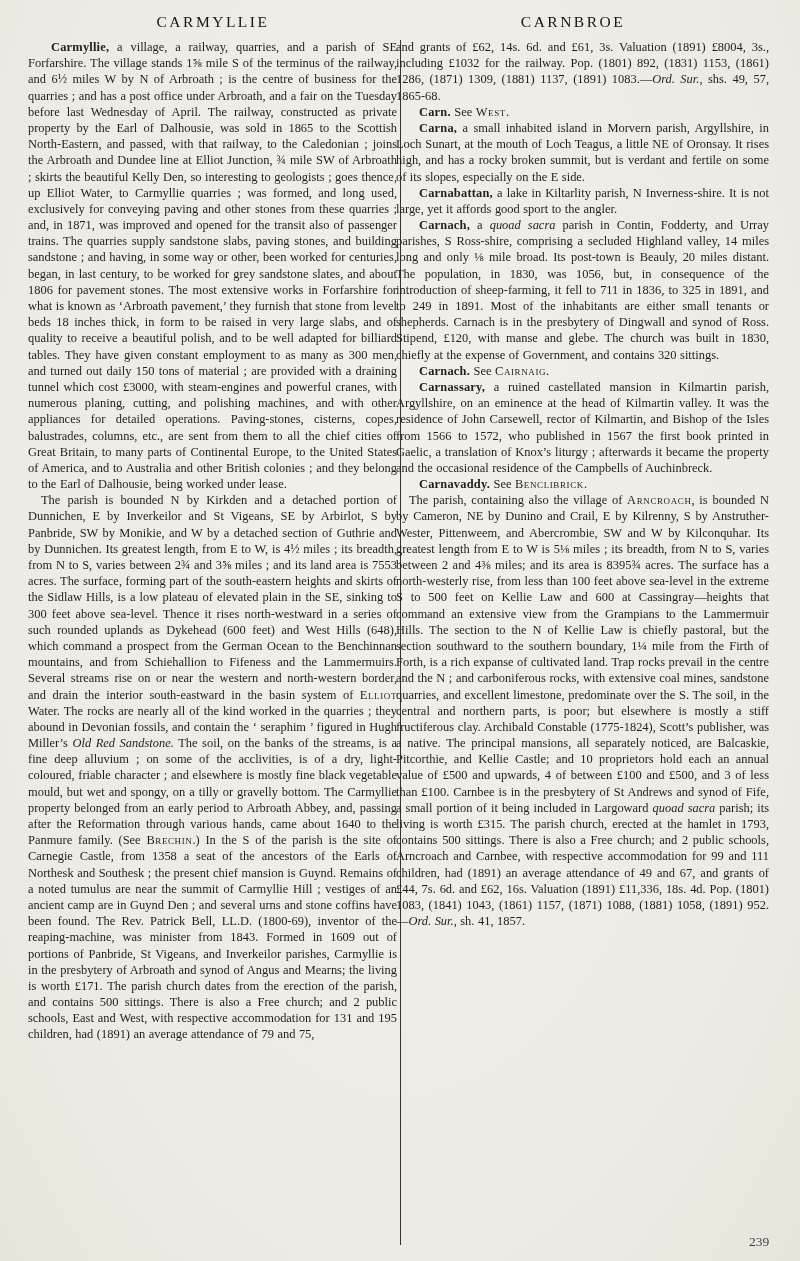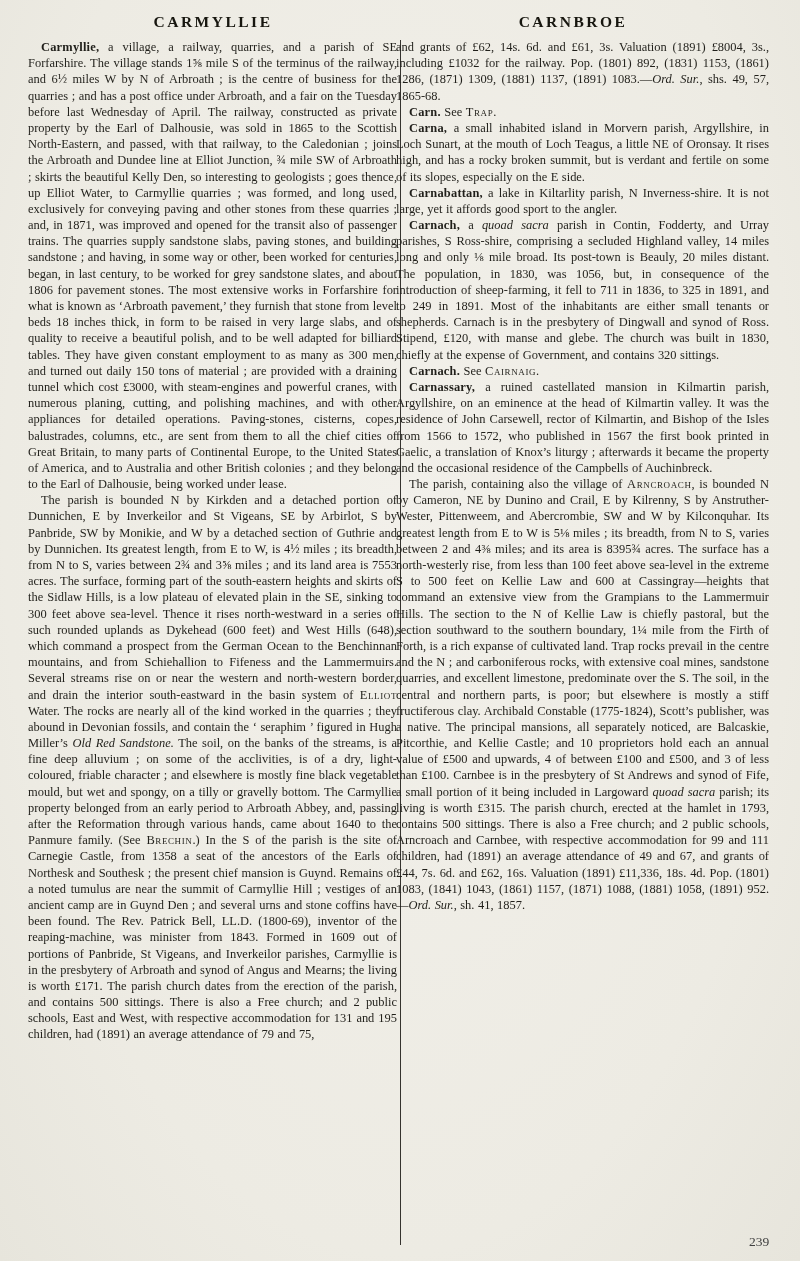--- a/index.html
+++ b/index.html
@@ -6,39 +6,39 @@
   body{
     width:800px;height:1261px;position:relative;overflow:hidden;
     background:#efede6;
     background-image:radial-gradient(ellipse at 50% 40%, #f2f0ea 0%, #edebe3 70%, #e7e5dc 100%);
     font-family:"Liberation Serif","DejaVu Serif",serif;
     color:#1c1b18;
     -webkit-font-smoothing:antialiased;
   }
   .running-head{
     position:absolute;top:13px;width:370px;
-    text-align:center;font-weight:bold;font-size:15.5px;letter-spacing:2.5px;
+    text-align:center;font-weight:normal;font-size:15.5px;letter-spacing:2.5px;
     color:#17160f;
   }
   #head-left{left:28px;}
   #head-right{left:388px;}
   .column{
     position:absolute;top:39px;
     font-size:12.45px;line-height:16.18px;
     text-align:justify;
     color:#201f1a;
   }
   #col-left{left:28px;width:369px;}
   #col-right{left:396px;width:373px;}
   .column p{
     margin:0;padding:0;text-indent:13px;
     word-spacing:0.4px;
   }
   .column p.noindent{text-indent:0;}
-  .seg-b{font-weight:bold;letter-spacing:0.2px;}
+  .seg-b{font-weight:bold;letter-spacing:0.2px;margin-left:10px;}
   .seg-i{font-style:italic;}
   .seg-sc{font-variant:small-caps;letter-spacing:0.6px;}
   #divider{
     position:absolute;left:400px;top:40px;width:1px;height:1205px;
     background:#35332e;
   }
   #page-number{
     position:absolute;left:738px;top:1234px;width:42px;
     font-size:13.5px;text-align:center;color:#404040;
   }
@@ -52,22 +52,23 @@
 
 <div id="divider"></div>
 
 <div class="column" id="col-left">
     <p class=""><span class="seg-b">Carmyllie,</span><span class="seg-n"> a village, a railway, quarries, and a parish of SE Forfarshire.  The village stands 1⅝ mile S of the terminus of the railway, and 6½ miles W by N of Arbroath ; is the centre of business for the quarries ; and has a post office under Arbroath, and a fair on the Tuesday before last Wednesday of April.  The railway, constructed as private property by the Earl of Dalhousie, was sold in 1865 to the Scottish North-Eastern, and passed, with that railway, to the Caledonian ; joins the Arbroath and Dundee line at Elliot Junction, ¾ mile SW of Arbroath ; skirts the beautiful Kelly Den, so interesting to geologists ; goes thence, up Elliot Water, to Carmyllie quarries ; was formed, and long used, exclusively for conveying paving and other stones from these quarries ; and, in 1871, was improved and opened for the transit also of passenger trains.  The quarries supply sandstone slabs, paving stones, and building sandstone ; and having, in some way or other, been worked for centuries, began, in last century, to be worked for grey sandstone slates, and about 1806 for pavement stones.  The most extensive works in Forfarshire for what is known as ‘Arbroath pavement,’ they furnish that stone from level beds 18 inches thick, in form to be raised in very large slabs, and of quality to receive a beautiful polish, and to be well adapted for billiard tables.  They have given constant employment to as many as 300 men, and turned out daily 150 tons of material ; are provided with a draining tunnel which cost £3000, with steam-engines and powerful cranes, with numerous planing, cutting, and polishing machines, and with other appliances for detailed operations.  Paving-stones, cisterns, copes, balustrades, columns, etc., are sent from them to all the chief cities of Great Britain, to many parts of Continental Europe, to the United States of America, and to Australia and other British colonies ; and they belong to the Earl of Dalhousie, being worked under lease.</span></p>
     <p class=""><span class="seg-n">The parish is bounded N by Kirkden and a detached portion of Dunnichen, E by Inverkeilor and St Vigeans, SE by Arbirlot, S by Panbride, SW by Monikie, and W by a detached section of Guthrie and by Dunnichen. Its greatest length, from E to W, is 4½ miles ; its breadth, from N to S, varies between 2¾ and 3⅝ miles ; and its land area is 7553 acres.  The surface, forming part of the south-eastern heights and skirts of the Sidlaw Hills, is a low plateau of elevated plain in the SE, sinking to 300 feet above sea-level.  Thence it rises north-westward in a series of such rounded uplands as Dykehead (600 feet) and West Hills (648), which command a prospect from the German Ocean to the Benchinnan mountains, and from Schiehallion to Fifeness and the Lammermuirs. Several streams rise on or near the western and north-western border, and drain the interior south-eastward in the basin system of </span><span class="seg-sc">Elliot</span><span class="seg-n"> Water.  The rocks are nearly all of the kind worked in the quarries ; they abound in Devonian fossils, and contain the ‘ seraphim ’ figured in Hugh Miller’s </span><span class="seg-i">Old Red Sandstone.</span><span class="seg-n">  The soil, on the banks of the streams, is a fine deep alluvium ; on some of the acclivities, is of a dry, light-coloured, friable character ; and elsewhere is mostly fine black vegetable mould, but wet and spongy, on a tilly or gravelly bottom.  The Carmyllie property belonged from an early period to Arbroath Abbey, and, passing after the Reformation through various hands, came about 1640 to the Panmure family.  (See </span><span class="seg-sc">Brechin</span><span class="seg-n">.)  In the S of the parish is the site of Carnegie Castle, from 1358 a seat of the ancestors of the Earls of Northesk and Southesk ; the present chief mansion is Guynd.  Remains of a noted tumulus are near the summit of Carmyllie Hill ; vestiges of an ancient camp are in Guynd Den ; and several urns and stone coffins have been found.  The Rev. Patrick Bell, LL.D. (1800-69), inventor of the reaping-machine, was minister from 1843.  Formed in 1609 out of portions of Panbride, St Vigeans, and Inverkeilor parishes, Carmyllie is in the presbytery of Arbroath and synod of Angus and Mearns; the living is worth £171.  The parish church dates from the erection of the parish, and contains 500 sittings. There is also a Free church; and 2 public schools, East and West, with respective accommodation for 131 and 195 children, had (1891) an average attendance of 79 and 75,</span></p>
   </div>
 
 <div class="column" id="col-right">
     <p class="noindent"><span class="seg-n">and grants of £62, 14s. 6d. and £61, 3s.   Valuation (1891) £8004, 3s., including £1032 for the railway.   Pop. (1801) 892, (1831) 1153, (1861) 1286, (1871) 1309, (1881) 1137, (1891) 1083.—</span><span class="seg-i">Ord. Sur.</span><span class="seg-n">, shs. 49, 57, 1865-68.</span></p>
-    <p class=""><span class="seg-b">Carn.</span><span class="seg-n">  See </span><span class="seg-sc">Trap</span><span class="seg-n">.</span></p>
+    <p class=""><span class="seg-b">Carn.</span><span class="seg-n">  See </span><span class="seg-sc">West</span><span class="seg-n">.</span></p>
     <p class=""><span class="seg-b">Carna,</span><span class="seg-n"> a small inhabited island in Morvern parish, Argyllshire, in Loch Sunart, at the mouth of Loch Teagus, a little NE of Oronsay.  It rises high, and has a rocky broken summit, but is verdant and fertile on some of its slopes, especially on the E side.</span></p>
     <p class=""><span class="seg-b">Carnabattan,</span><span class="seg-n"> a lake in Kiltarlity parish, N Inverness-shire.  It is not large, yet it affords good sport to the angler.</span></p>
     <p class=""><span class="seg-b">Carnach,</span><span class="seg-n"> a </span><span class="seg-i">quoad sacra</span><span class="seg-n"> parish in Contin, Fodderty, and Urray parishes, S Ross-shire, comprising a secluded Highland valley, 14 miles long and only ⅛ mile broad. Its post-town is Beauly, 20 miles distant.  The population, in 1830, was 1056, but, in consequence of the introduction of sheep-farming, it fell to 711 in 1836, to 325 in 1891, and to 249 in 1891.  Most of the inhabitants are either small tenants or shepherds.  Carnach is in the presbytery of Dingwall and synod of Ross.  Stipend, £120, with manse and glebe.  The church was built in 1830, chiefly at the expense of Government, and contains 320 sittings.</span></p>
     <p class=""><span class="seg-b">Carnach.</span><span class="seg-n">  See </span><span class="seg-sc">Cairnaig</span><span class="seg-n">.</span></p>
     <p class=""><span class="seg-b">Carnassary,</span><span class="seg-n"> a ruined castellated mansion in Kilmartin parish, Argyllshire, on an eminence at the head of Kilmartin valley.  It was the residence of John Carsewell, rector of Kilmartin, and Bishop of the Isles from 1566 to 1572, who published in 1567 the first book printed in Gaelic, a translation of Knox’s liturgy ; afterwards it became the property and the occasional residence of the Campbells of Auchinbreck.</span></p>
+    <p class=""><span class="seg-b">Carnavaddy.</span><span class="seg-n">  See </span><span class="seg-sc">Benclibrick</span><span class="seg-n">.</span></p>
     <p class=""><span class="seg-n">The parish, containing also the village of </span><span class="seg-sc">Arncroach</span><span class="seg-n">, is bounded N by Cameron, NE by Dunino and Crail, E by Kilrenny, S by Anstruther-Wester, Pittenweem, and Abercrombie, SW and W by Kilconquhar.  Its greatest length from E to W is 5⅛ miles ; its breadth, from N to S, varies between 2 and 4⅜ miles; and its area is 8395¾ acres.  The surface has a north-westerly rise, from less than 100 feet above sea-level in the extreme S to 500 feet on Kellie Law and 600 at Cassingray—heights that command an extensive view from the Grampians to the Lammermuir Hills.  The section to the N of Kellie Law is chiefly pastoral, but the section southward to the southern boundary, 1¼ mile from the Firth of Forth, is a rich expanse of cultivated land.  Trap rocks prevail in the centre and the N ; and carboniferous rocks, with extensive coal mines, sandstone quarries, and excellent limestone, predominate over the S.  The soil, in the central and northern parts, is poor; but elsewhere is mostly a stiff fructiferous clay.  Archibald Constable (1775-1824), Scott’s publisher, was a native.  The principal mansions, all separately noticed, are Balcaskie, Pitcorthie, and Kellie Castle; and 10 proprietors hold each an annual value of £500 and upwards, 4 of between £100 and £500, and 3 of less than £100.  Carnbee is in the presbytery of St Andrews and synod of Fife, a small portion of it being included in Largoward </span><span class="seg-i">quoad sacra</span><span class="seg-n"> parish; its living is worth £315.  The parish church, erected at the hamlet in 1793, contains 500 sittings. There is also a Free church; and 2 public schools, Arncroach and Carnbee, with respective accommodation for 99 and 111 children, had (1891) an average attendance of 49 and 67, and grants of £44, 7s. 6d. and £62, 16s. Valuation (1891) £11,336, 18s. 4d.   Pop. (1801) 1083, (1841) 1043, (1861) 1157, (1871) 1088, (1881) 1058, (1891) 952.—</span><span class="seg-i">Ord. Sur.</span><span class="seg-n">, sh. 41, 1857.</span></p>
   </div>
 
 <div id="page-number">239</div>
 
 </body></html>

